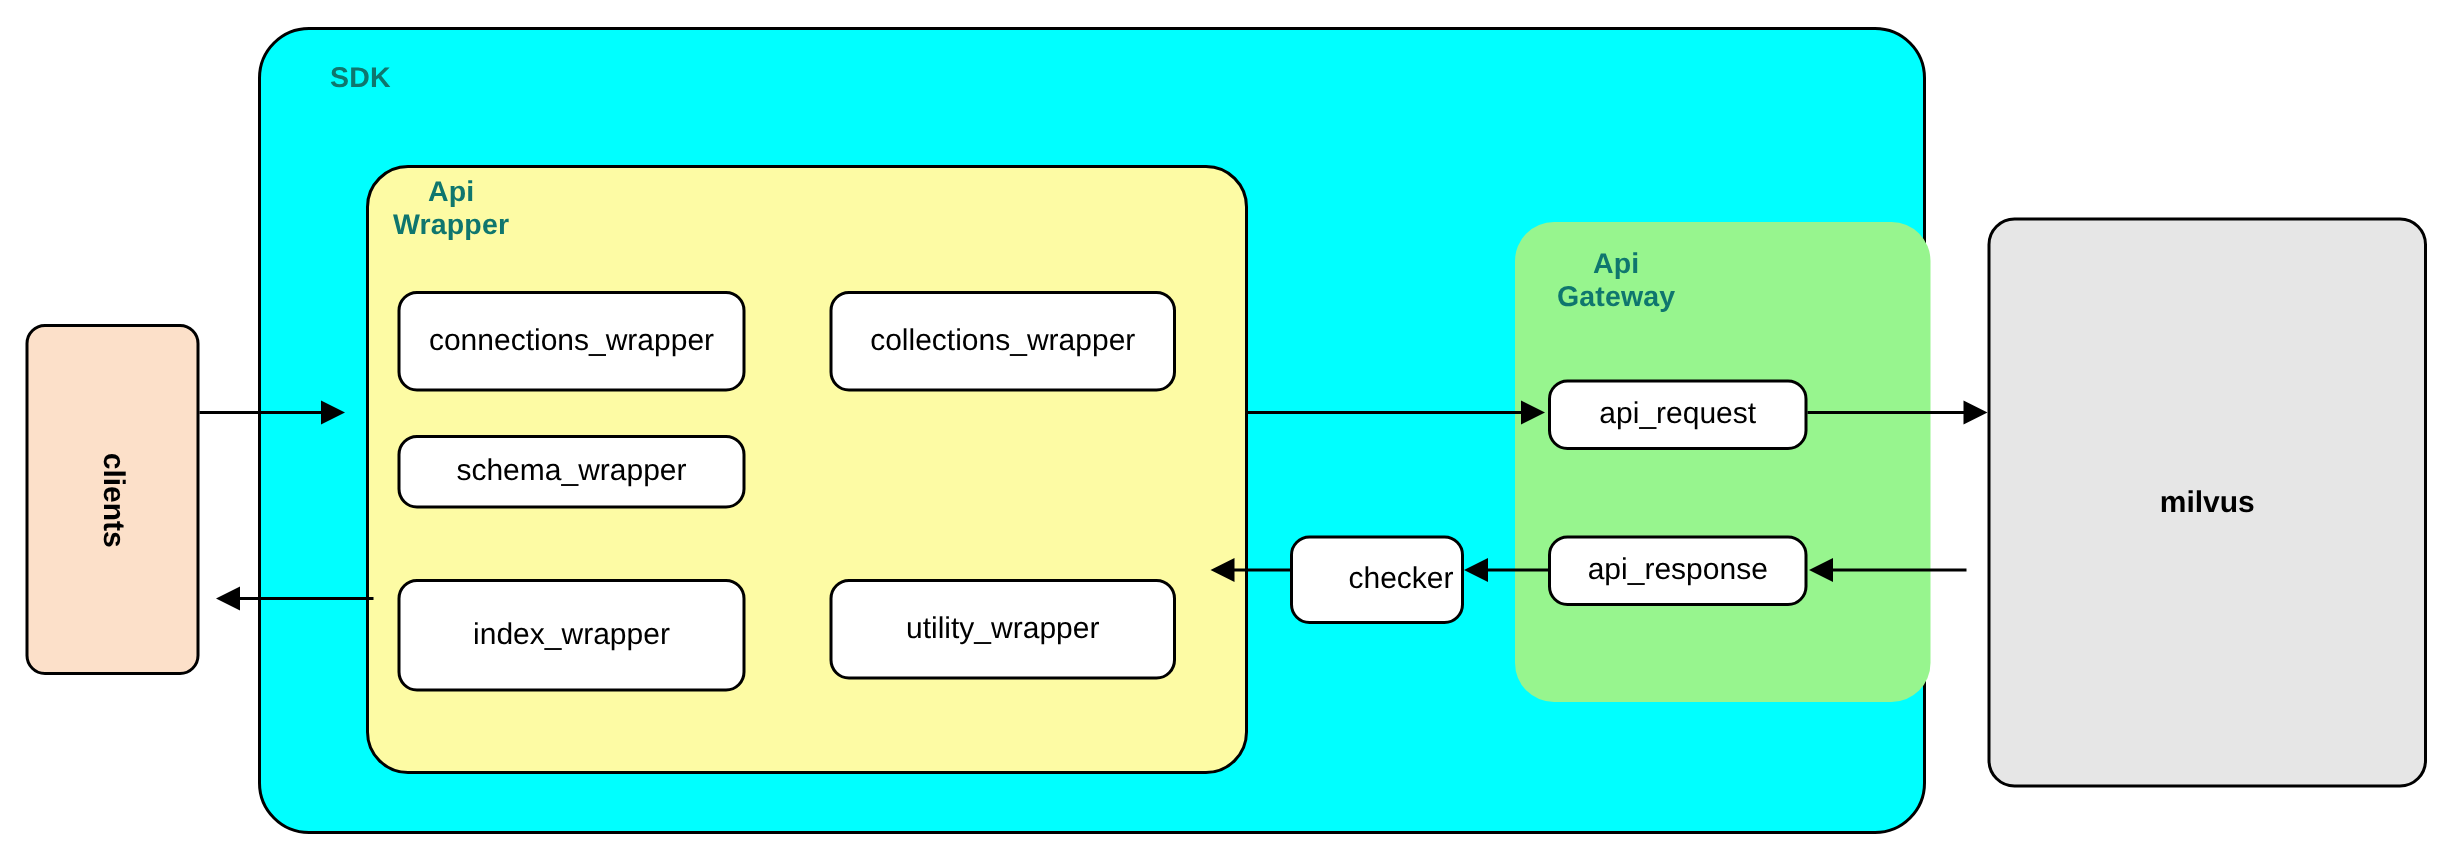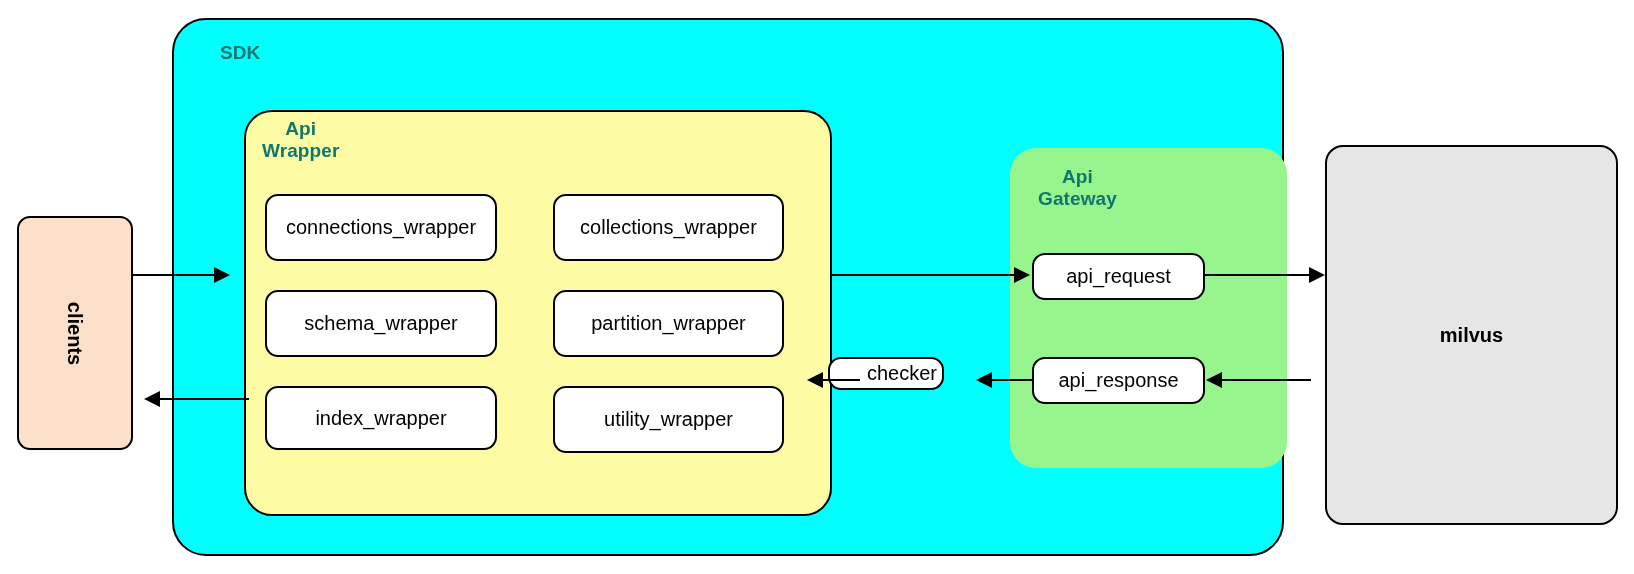--- a/index.html
+++ b/index.html
@@ -119,34 +119,31 @@
   <div class="node wrapper-box" style="left:244px; top:110px; width:588px; height:406px;"></div>
   <div class="container-title" style="left:262px; top:118px;">Api
 Wrapper</div>
 
   <div class="node leaf-box" style="left:553px; top:194px; width:231px; height:67px;">
     <span>collections_wrapper</span>
   </div>
   <div class="node leaf-box" style="left:265px; top:194px; width:232px; height:67px;">
     <span>connections_wrapper</span>
   </div>
-  <div class="node leaf-box" style="left:265px; top:290px; width:232px; height:67px;">
+  <div class="node leaf-box" style="left:265px; top:290px; width:232px; height:49px;">
     <span>schema_wrapper</span>
   </div>
-  <div class="node leaf-box" style="left:553px; top:290px; width:231px; height:67px;">
-    <span>partition_wrapper</span>
-  </div>
-  <div class="node leaf-box" style="left:265px; top:386px; width:232px; height:64px;">
+  <div class="node leaf-box" style="left:265px; top:386px; width:232px; height:75px;">
     <span>index_wrapper</span>
   </div>
   <div class="node leaf-box" style="left:553px; top:386px; width:231px; height:67px;">
     <span>utility_wrapper</span>
   </div>
 
-  <div class="node leaf-box" style="left:828px; top:357px; width:116px; height:33px;padding-left:32px;">
+  <div class="node leaf-box" style="left:860px; top:357px; width:116px; height:59px;padding-left:32px;">
     <span>checker</span>
   </div>
 
   <div class="node gateway-box" style="left:1010px; top:148px; width:277px; height:320px;"></div>
   <div class="container-title" style="left:1038px; top:166px;">Api
 Gateway</div>
 
   <div class="node leaf-box" style="left:1032px; top:253px; width:173px; height:47px;text-align:center;">
     <span>api_request</span>
   </div>

